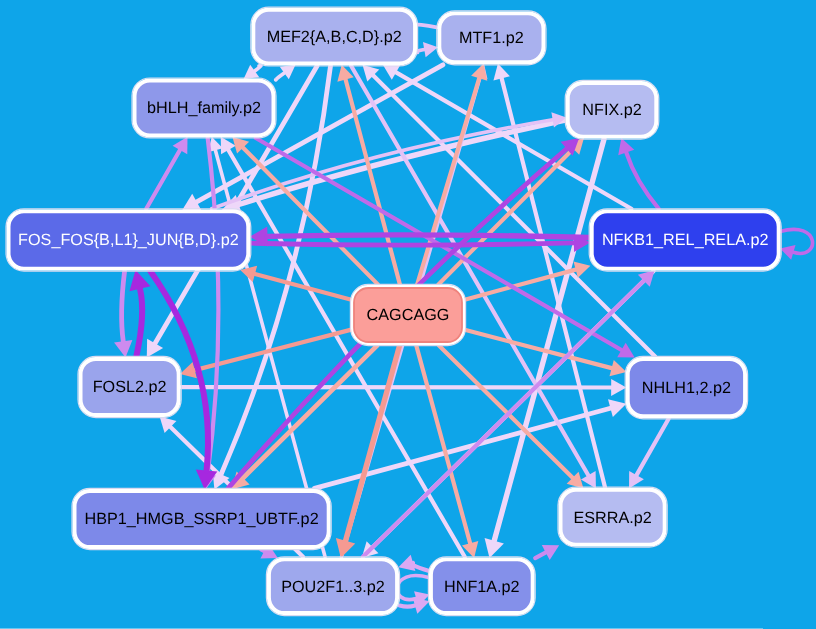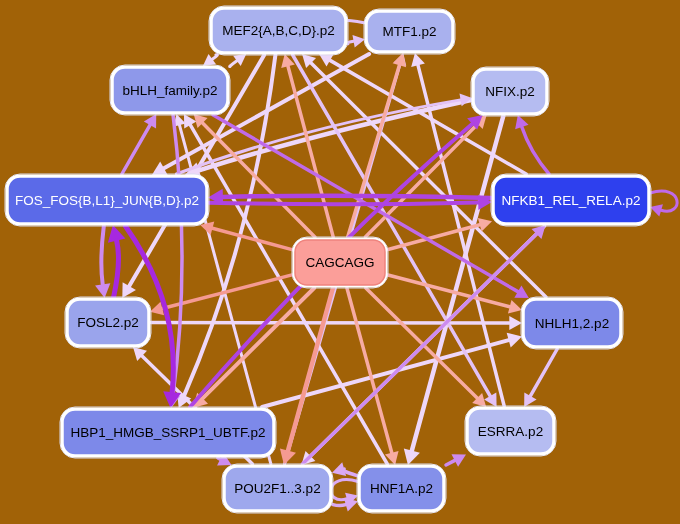--- a/index.html
+++ b/index.html
@@ -1,16 +1,16 @@
 <!DOCTYPE html>
 <html><head>
 <meta charset="utf-8">
 <style>
   html,body{margin:0;padding:0;background:#ffffff;}
-  .stage{position:relative;width:680px;height:524px;background:#a16207;overflow:hidden;
+  .stage{position:relative;width:680px;height:524px;background:#0ea5e9;overflow:hidden;
          font-family:"Liberation Sans", sans-serif;}
   svg{display:block;}
   .node-label{font-family:"Liberation Sans", sans-serif;font-size:13.5px;
               pointer-events:none;}
   .node-rect{cursor:pointer;}
 </style>
 </head>
 <body>
 
 <div class="stage">

